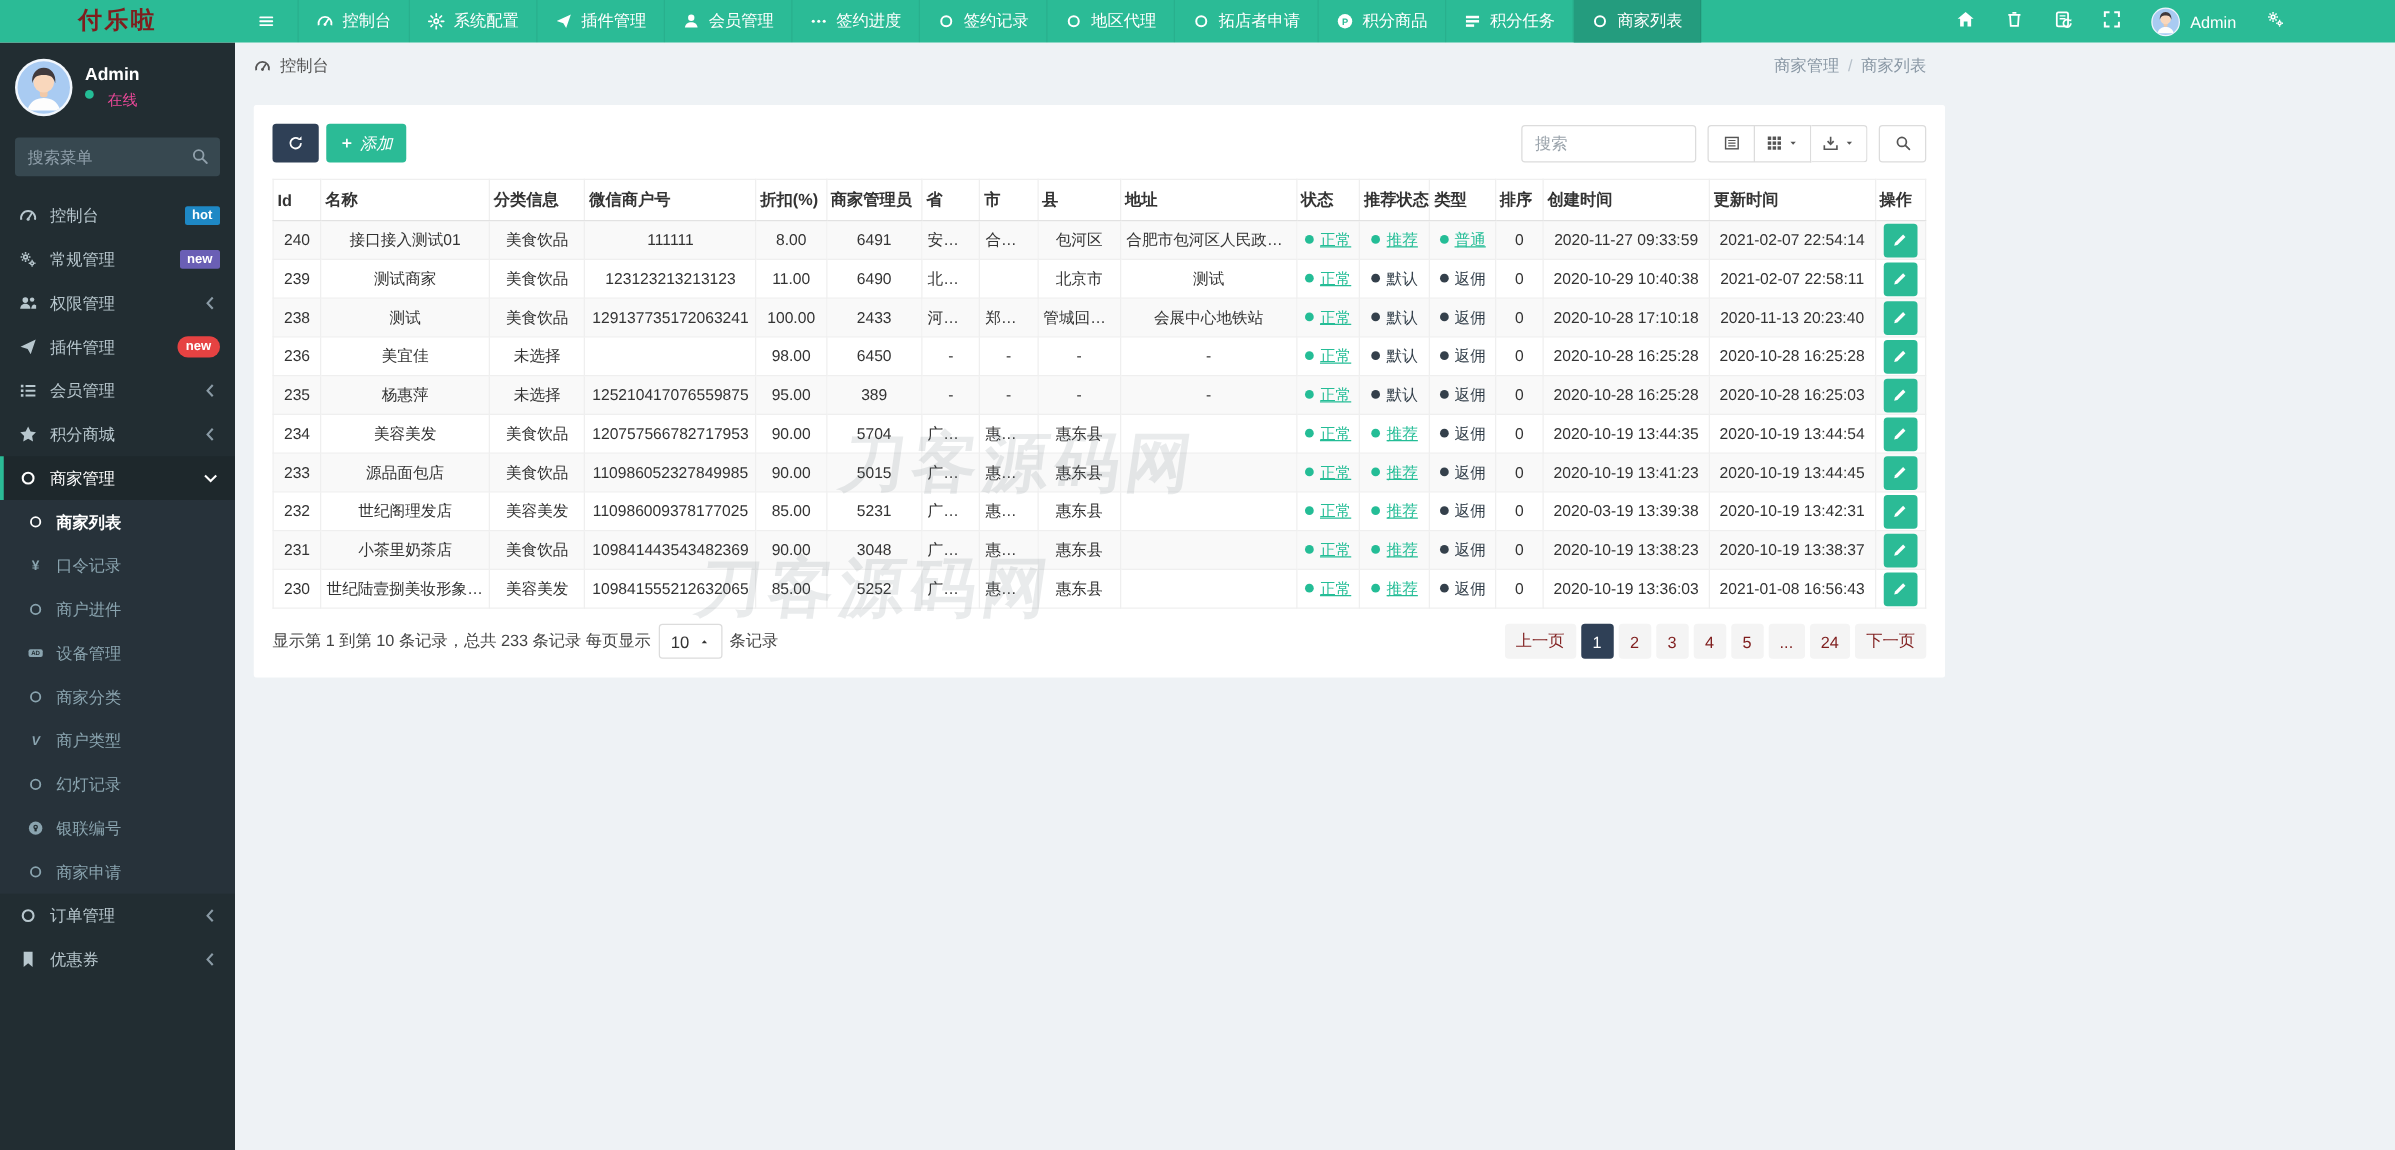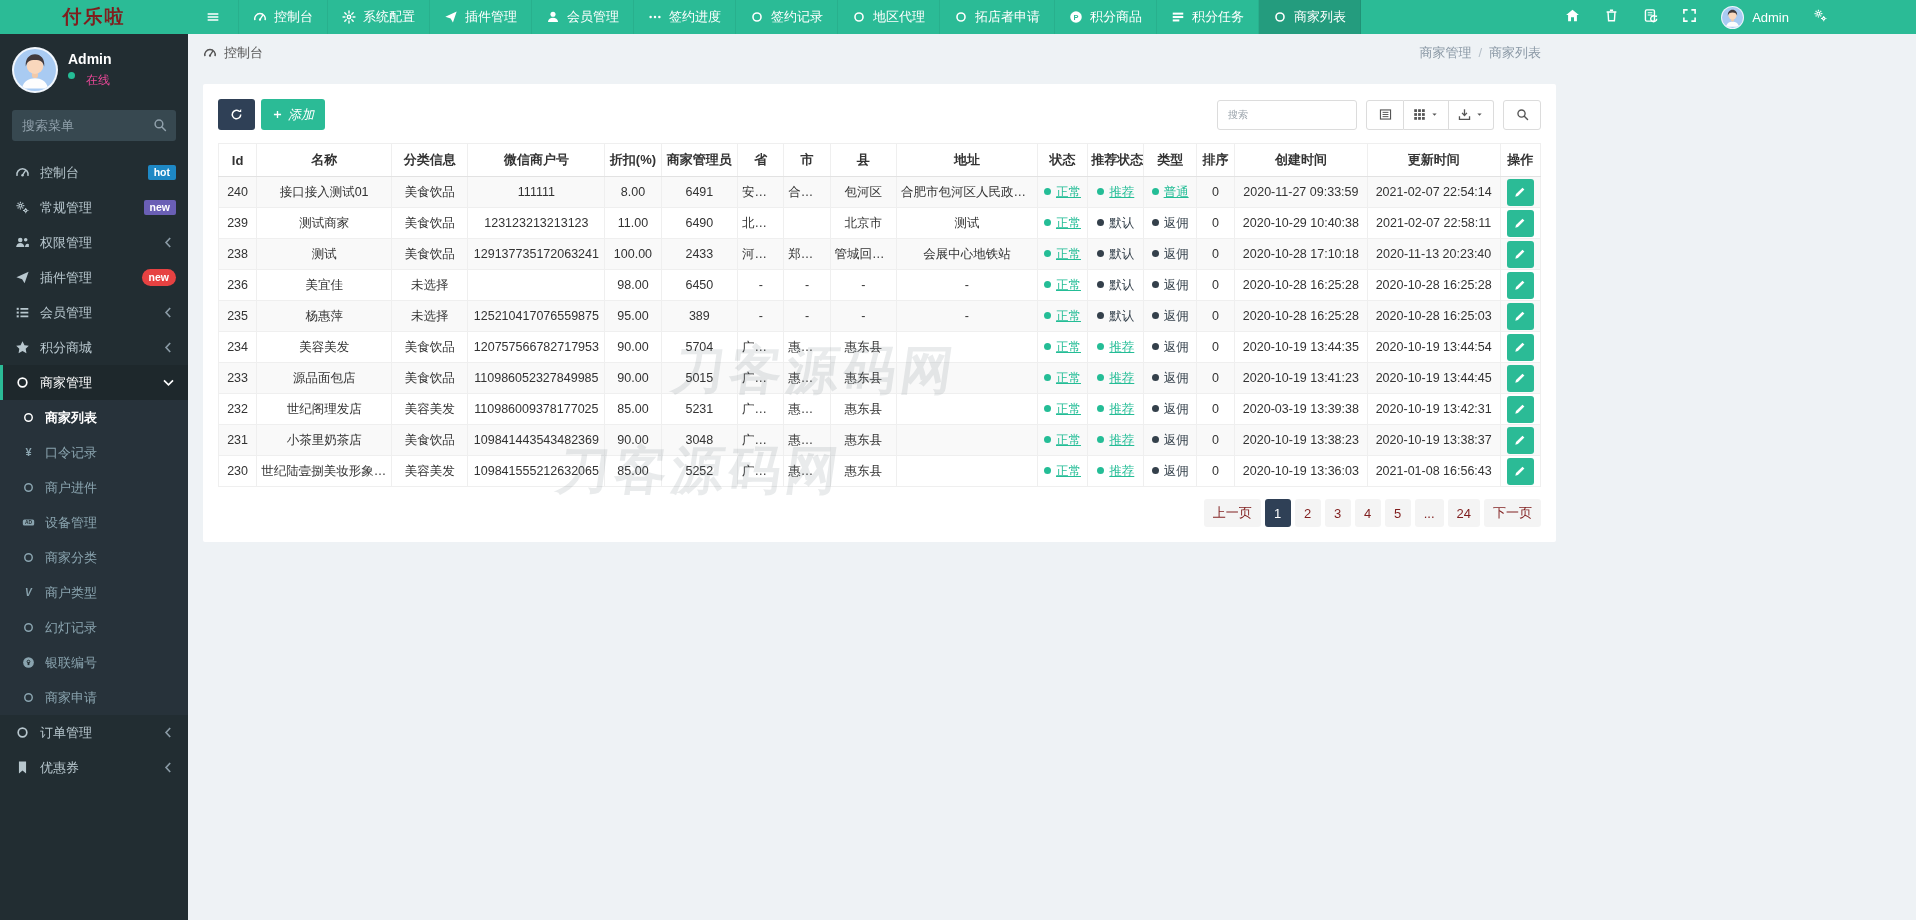--- a/index.html
+++ b/index.html
@@ -56,33 +56,33 @@
 
   .card { position:relative; width:1353px; margin-left:15px; margin-top:12px; background:#fff; padding:15px; border-radius:2px; }
 
   .toolbar { display:flex; align-items:center; }
   .btn { display:inline-flex; align-items:center; justify-content:center; border:none; border-radius:3px; cursor:pointer; font-size:13px;font-style:italic; }
   .btn-refresh { width:37px; height:31px; background:var(--dark); color:#fff; margin-right:6px; }
   .btn-refresh .ic { width:13px; height:13px; }
   .btn-add { height:31px; padding:0 11px; background:var(--accent); color:#fff; gap:5px; }
   .btn-add .ic { width:11px; height:11px; }
   .toolbar-right { margin-left:auto; display:flex; align-items:center; }
-  .search-input { width:140px; height:30px; border:1px solid #dcdcdc; border-radius:3px; padding:0 10px; font-size:10px; color:#4c1d95; outline:none; }
+  .search-input { width:140px; height:30px; border:1px solid #dcdcdc; border-radius:3px; padding:0 10px; font-size:13px; color:#4c1d95; outline:none; }
   .search-input::placeholder { color:#9aa3ab; }
   .tgroup { display:flex; margin-left:9px; }
   .tbtn { height:30px; min-width:38px; padding:0 9px; background:#fff; border:1px solid #dcdcdc; border-left:none; display:inline-flex; align-items:center; justify-content:center; gap:4px; color:#555; cursor:pointer; }
   .tgroup .tbtn:first-child { border-left:1px solid #dcdcdc; border-radius:3px 0 0 3px; }
   .tgroup .tbtn:last-child { border-radius:0 3px 3px 0; }
   .tbtn .ic { width:13px; height:13px; }
   .tbtn .caret { width:9px; height:9px; }
   .btn-find { margin-left:9px; width:38px; height:30px; background:#fff; border:1px solid #dcdcdc; border-radius:3px; color:#555; }
   .btn-find .ic { width:13px; height:13px; }
 
   table.grid { width:100%; margin-top:13px; border-collapse:collapse; table-layout:fixed; }
-  .grid th { height:33px; font-size:13px; font-weight:bold; color:#333; text-align:center; border:1px solid #efefef; border-bottom:1px solid #e2e2e2; background:#fff; padding:0 3px; overflow:hidden; white-space:nowrap; }
+  .grid th { height:33px; font-size:13px; font-weight:bold; color:#333; text-align:left; border:1px solid #efefef; border-bottom:1px solid #e2e2e2; background:#fff; padding:0 3px; overflow:hidden; white-space:nowrap; }
   .grid td { height:31px; font-size:12.5px; color:#333; text-align:center; border:1px solid #efefef; padding:0 4px; overflow:hidden; white-space:nowrap; text-overflow:ellipsis; }
   .grid tbody tr:nth-child(odd) { background:#f9f9f9; }
   .dot { display:inline-block; width:7px; height:7px; border-radius:50%; margin-right:5px; vertical-align:1px; }
   .green .dot, .dot.green { background:var(--status-green); }
   .dark .dot, .dot.dark { background:var(--status-dark); }
   .dt.green { color:var(--status-green);text-decoration:underline; }
   .dt.dark { color:var(--status-dark); }
   .btn-edit { display:inline-flex; width:27px; height:27px; background:var(--accent); border-radius:3px; align-items:center; justify-content:center; color:#fff; cursor:pointer; }
   .btn-edit .ic { width:12px; height:12px; }
 
@@ -740,20 +740,30 @@
                   </svg>
                 </span></td>
             </tr>
           </tbody>
       </table>
 
       <div class="watermark" style="left:470px; top:252px;">刀客源码网</div>
       <div class="watermark" style="left:355px; top:352px;">刀客源码网</div>
 
       <div class="pagi">
+        <div class="sum">
+          <span>显示第 1 到第 10 条记录，总共 233 条记录 每页显示</span>
+          <button class="pagesize-btn" id="pageSizeBtn">
+              <span>10</span>
+              <svg class="ic " viewBox="0 0 16 16">
+                <path d="M4.2 10h7.6L8 5.6z" fill="currentColor"></path>
+              </svg>
+            </button>
+          <span>条记录</span>
+        </div>
         <div class="pages" id="pages">
             <span class="pg">上一页</span>
             <span class="pg active">1</span>
             <span class="pg">2</span>
             <span class="pg">3</span>
             <span class="pg">4</span>
             <span class="pg">5</span>
             <span class="pg">...</span>
             <span class="pg">24</span>
             <span class="pg">下一页</span>

